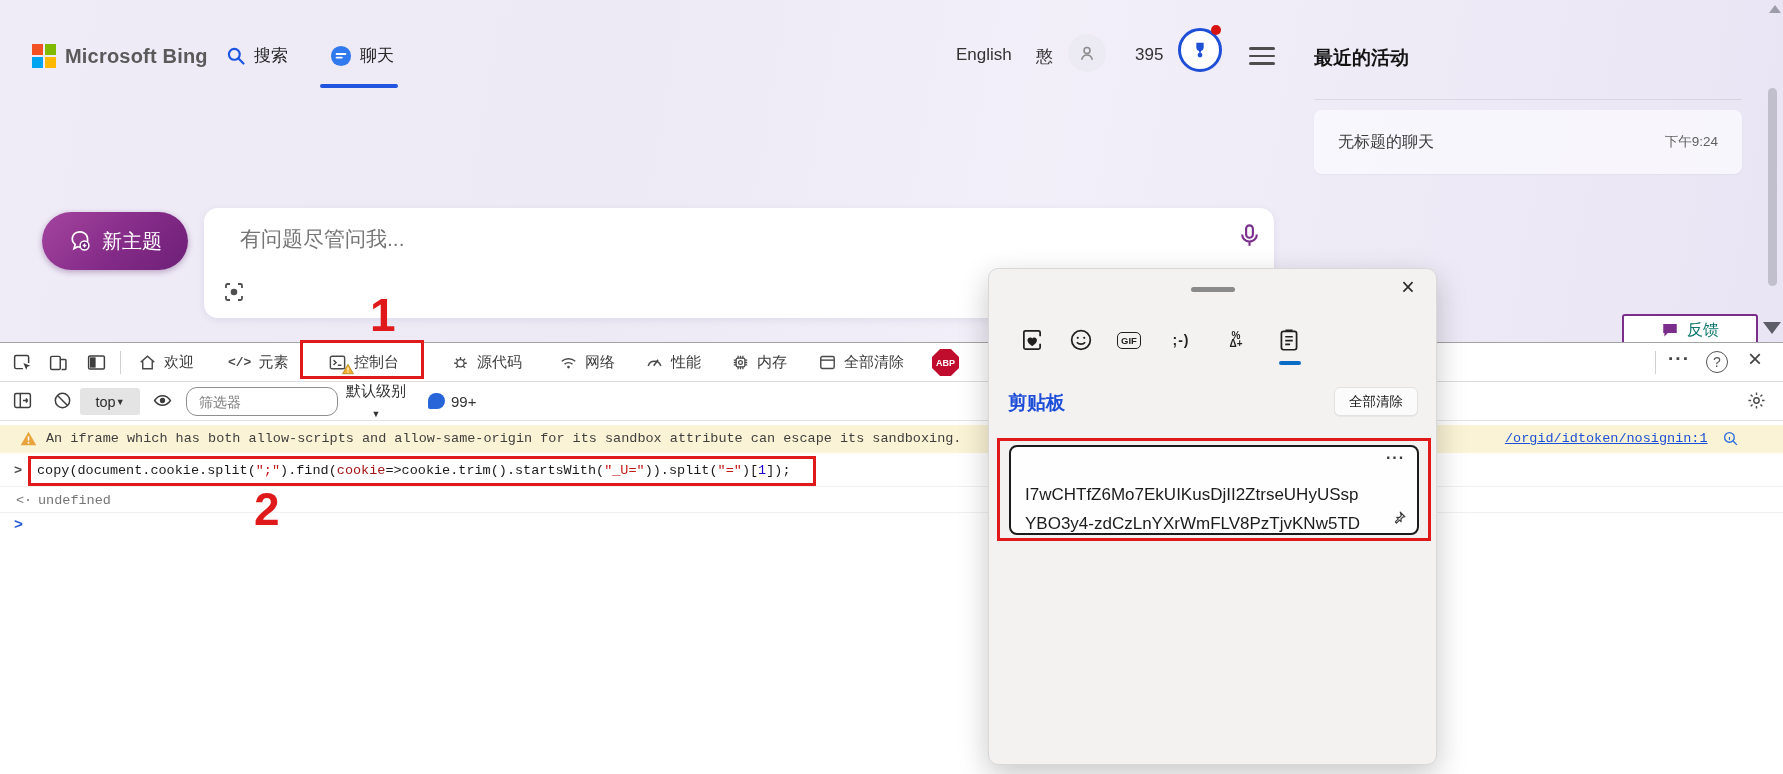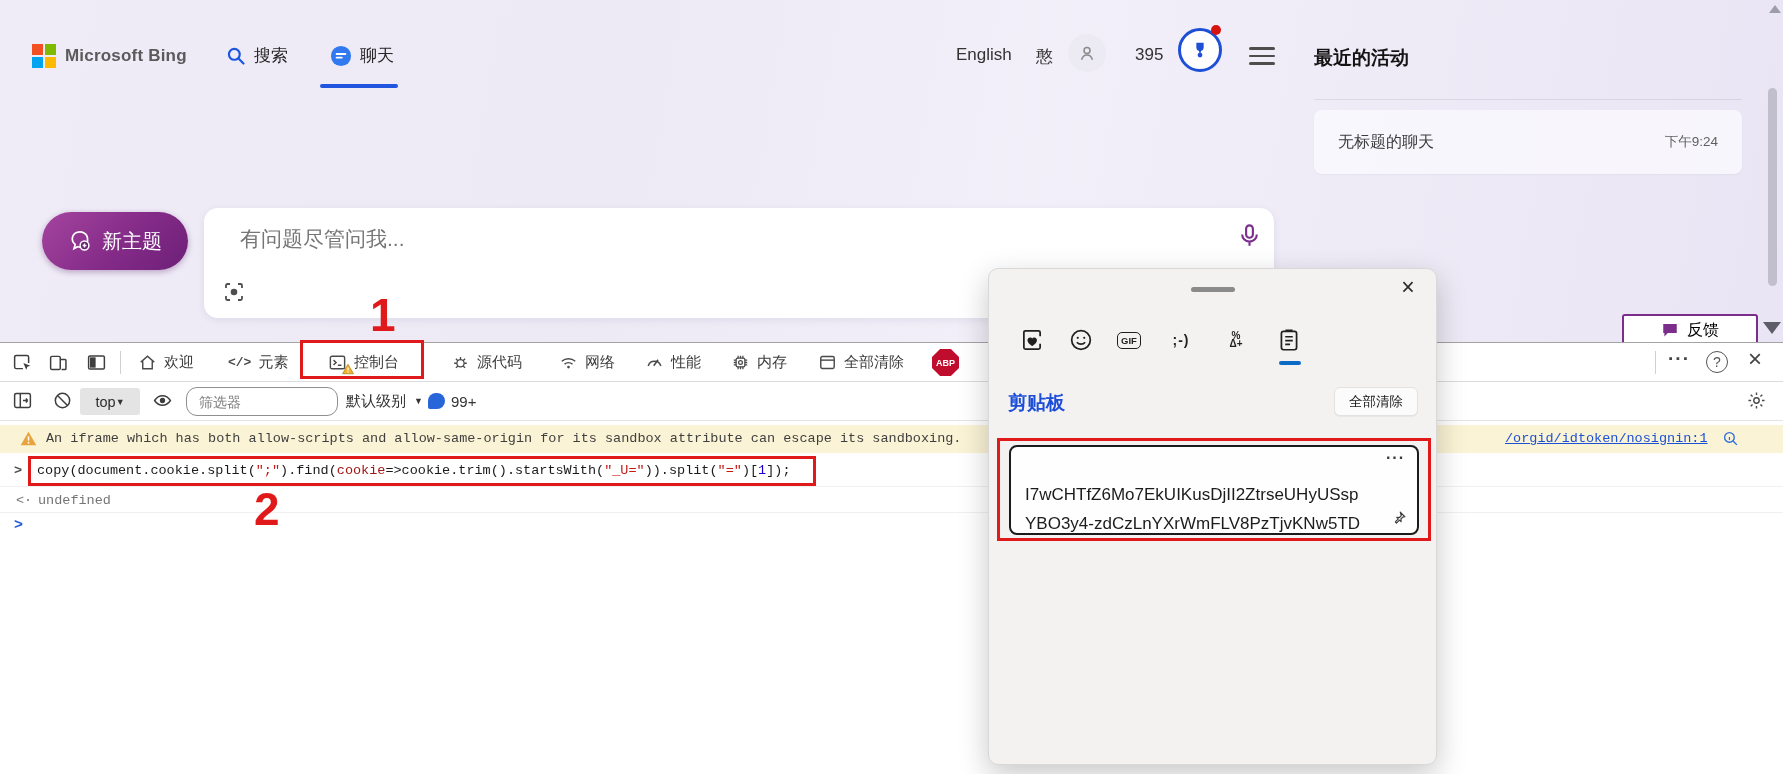--- a/index.html
+++ b/index.html
@@ -7,21 +7,21 @@
   body { font-family:"Liberation Sans", sans-serif; }
   #stage { position:relative; width:1783px; height:774px; background:#fff; overflow:hidden; }
   .abs { position:absolute; }
 
   
   .bing { position:absolute; left:0; top:0; width:1783px; height:342px;
     background:linear-gradient(100deg,#efecf7 0%,#edeaf6 35%,#f2eff9 58%,#e9e5f4 100%); }
   .brand { left:32px; top:44px; display:flex; align-items:center; gap:9px; }
   .mslogo { display:grid; grid-template-columns:11px 11px; grid-template-rows:11px 11px; gap:2px; }
   .mslogo i { display:block; }
-  .brand-text { font-size:17px; font-weight:700; color:#5a5a5a; letter-spacing:.2px; }
+  .brand-text { font-size:20px; font-weight:700; color:#5a5a5a; letter-spacing:.2px; }
   .bing-tab { display:flex; align-items:center; gap:8px; font-size:17px; color:#262626; }
   .tab-underline { left:320px; top:84px; width:78px; height:4px; border-radius:2px; background:#2154df; }
   .nav-right-text { font-size:17px; color:#333; }
   .avatar { left:1068px; top:34px; width:38px; height:38px; border-radius:50%; background:#eceaf2; display:flex; align-items:center; justify-content:center; }
   .medal { left:1178px; top:28px; width:44px; height:44px; border-radius:50%; border:3px solid #1e4fd7; background:#fff; display:flex; align-items:center; justify-content:center; }
   .medal-dot { left:1211px; top:25px; width:10px; height:10px; border-radius:50%; background:#d6130f; }
   .burger { left:1249px; top:42px; width:26px; }
   .burger i { display:block; height:2.5px; background:#4d4d4d; margin:5px 0; border-radius:2px; }
   .recent-heading { left:1314px; top:45px; font-size:19px; font-weight:700; color:#141414; }
   .prev-card-line { left:1314px; top:99px; width:428px; height:1px; background:rgba(0,0,0,.08); }
@@ -32,21 +32,21 @@
   .new-topic { left:42px; top:212px; width:146px; height:58px; border-radius:29px; border:none; cursor:pointer;
     background:linear-gradient(135deg,#a4459f 0%,#842b88 55%,#6d2077 100%);
     display:flex; align-items:center; justify-content:center; gap:10px; color:#fff; font-size:20px; box-shadow:0 2px 6px rgba(90,20,100,.35); }
   .askbox { left:204px; top:208px; width:1070px; height:110px; border-radius:14px; background:#fff; box-shadow:0 2px 8px rgba(40,30,80,.08); }
   .ask-input { left:240px; top:222px; width:900px; height:34px; background:transparent; border:none; outline:none; font-size:21px; color:#444;
     font-family:"Liberation Sans",sans-serif; }
   .ask-input::placeholder { color:#767676; opacity:1; }
   .scan-ic { left:222px; top:280px; width:24px; height:24px; color:#4f4f4f; }
   .mic-ic { left:1236px; top:222px; width:27px; height:27px; color:#7b2f8d; }
   .feedback { left:1622px; top:314px; width:136px; height:32px; background:#fff; border:2px solid #7b2d8b; border-radius:3px;
-    display:flex; align-items:center; justify-content:center; gap:8px; color:#000000; font-size:16px; cursor:pointer; }
+    display:flex; align-items:center; justify-content:center; gap:8px; color:#0f766e; font-size:16px; cursor:pointer; }
   .scroll-thumb { left:1768px; top:88px; width:9px; height:198px; border-radius:5px; background:#c0bfcb; }
   .scroll-up { left:1769px; top:5px; width:0; height:0; border-left:6px solid transparent; border-right:6px solid transparent; border-bottom:8px solid #9d9daa; }
   .scroll-down { left:1763px; top:322px; width:0; height:0; border-left:9px solid transparent; border-right:9px solid transparent; border-top:12px solid #5d5d68; }
 
   
   .devtools { position:absolute; left:0; top:342px; width:1783px; height:432px; background:#fff; border-top:1px solid #a3a3a3; }
   .dt-toolbar { position:absolute; left:0; top:0; width:1783px; height:39px; border-bottom:1px solid #dcdcdc; }
   .dt-ic { position:absolute; top:9px; width:21px; height:21px; color:#3e3e3e; }
   .dt-tab { position:absolute; top:0; height:38px; display:flex; align-items:center; gap:7px; font-size:15px; color:#3c3c3c; cursor:pointer; }
   .dt-tab .tico { width:19px; height:19px; color:#4a4a4a; position:relative; }
@@ -60,21 +60,21 @@
     font-size:14px; color:#555; display:flex; align-items:center; justify-content:center; cursor:pointer; }
   .warn-badge { position:absolute; right:-7px; bottom:-3px; width:12px; height:12px; }
 
   .dt-filter { position:absolute; left:0; top:39px; width:1783px; height:39px; border-bottom:1px solid #e4e4e4; }
   .chip-top { position:absolute; left:80px; top:6px; width:60px; height:27px; background:#e4e4e4; border-radius:3px;
     display:flex; align-items:center; justify-content:center; font-size:14.5px; color:#2b2b2b; cursor:pointer; }
   .caret { font-size:9px; color:#333; }
   .filter-input { position:absolute; left:186px; top:5px; width:152px; height:29px; border:1px solid #8f8f8f; border-radius:11px;
     padding:0 12px; font-size:14px; color:#444; background:#fff; outline:none; font-family:"Liberation Sans",sans-serif; }
   .filter-input::placeholder { color:#7a7a7a; opacity:1; }
-  .level-dd { position:absolute; left:346px; top:0; height:38px; display:flex; align-items:center; gap:8px; font-size:15px; color:#303030; cursor:pointer; }
+  .level-dd { position:absolute; left:346px; top:0; height:38px; display:flex; align-items:center; gap:8px; font-size:15px; color:#303030; cursor:pointer;flex-direction:column; }
   .msg-pill { position:absolute; left:428px; top:0; height:38px; display:flex; align-items:center; gap:6px; font-size:15px; color:#333; }
   .bubble-blue { width:17px; height:16px; background:#2765d9; border-radius:8px 8px 8px 2px; }
 
   .dt-warning { position:absolute; left:0; top:82px; width:1783px; height:28px; background:#fbf3d5; display:flex; align-items:center; }
   .warn-tri { position:absolute; left:20px; top:5px; width:17px; height:17px; }
   .warn-text { position:absolute; left:46px; top:6px; font-family:"Liberation Mono",monospace; font-size:13.5px; color:#3f3f3f; white-space:pre; }
   .warn-link { position:absolute; left:1505px; top:6px; font-family:"Liberation Mono",monospace; font-size:13.5px; color:#1c50d6; text-decoration:underline; cursor:pointer; }
   .warn-search-ic { position:absolute; left:1722px; top:5px; width:17px; height:17px; color:#2b6de0; }
 
   .dt-cmd { position:absolute; left:0; top:112px; width:1783px; height:32px; border-bottom:1px solid #f0f0f0; }

